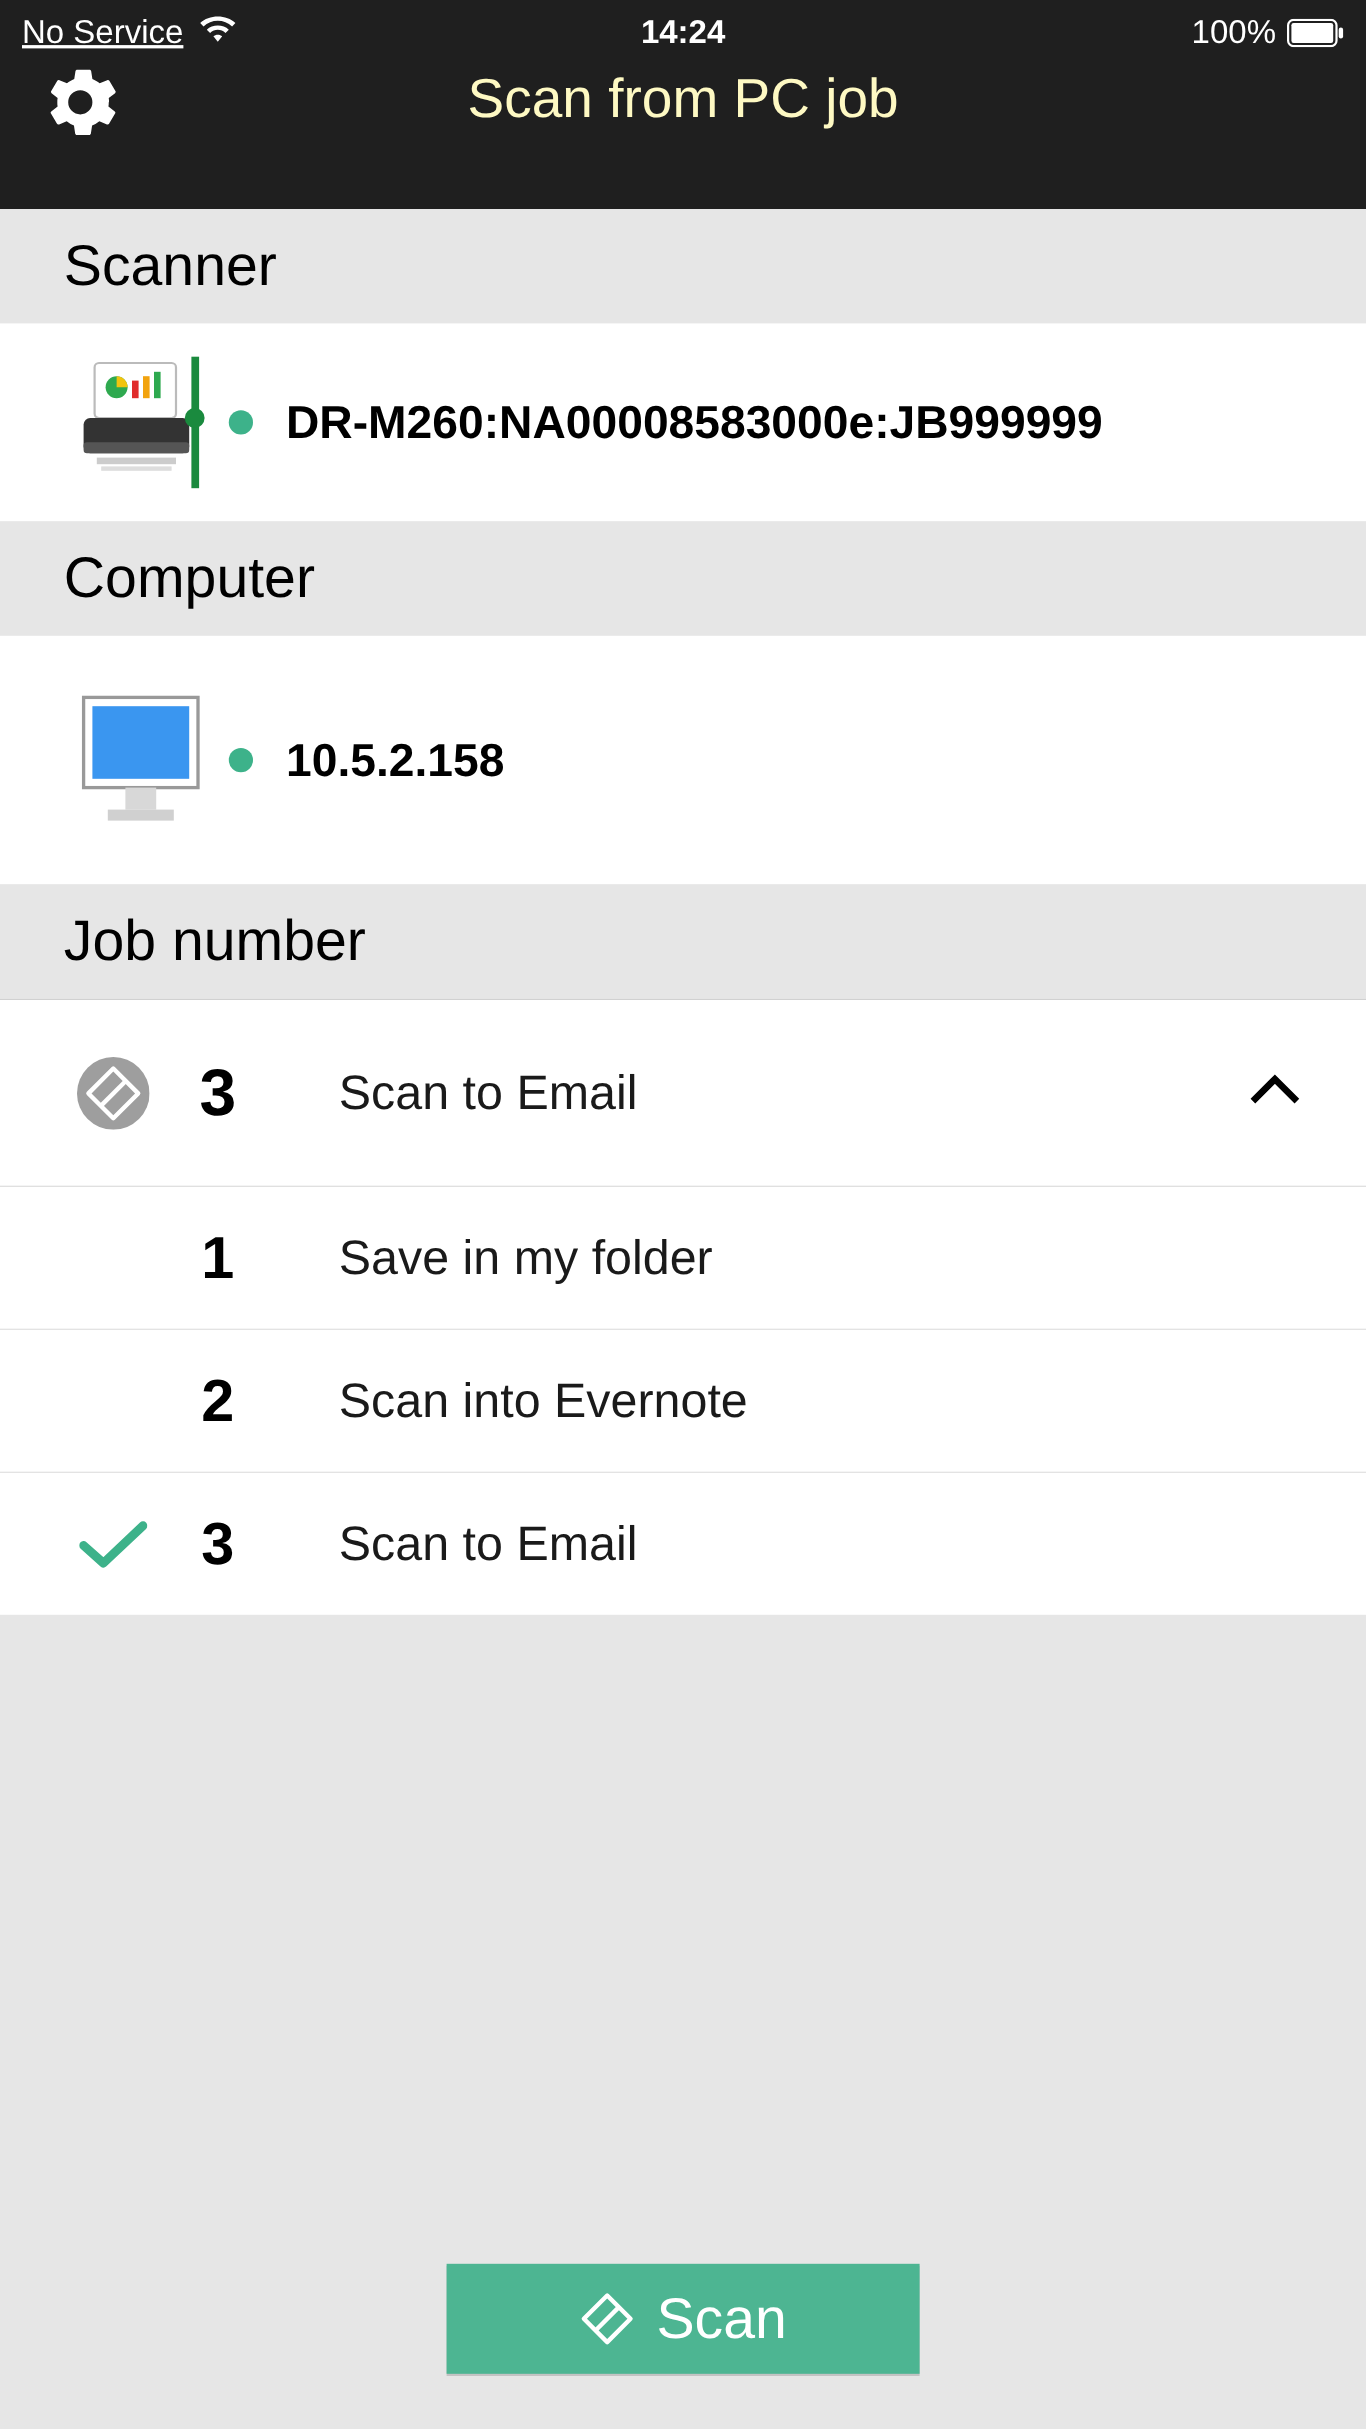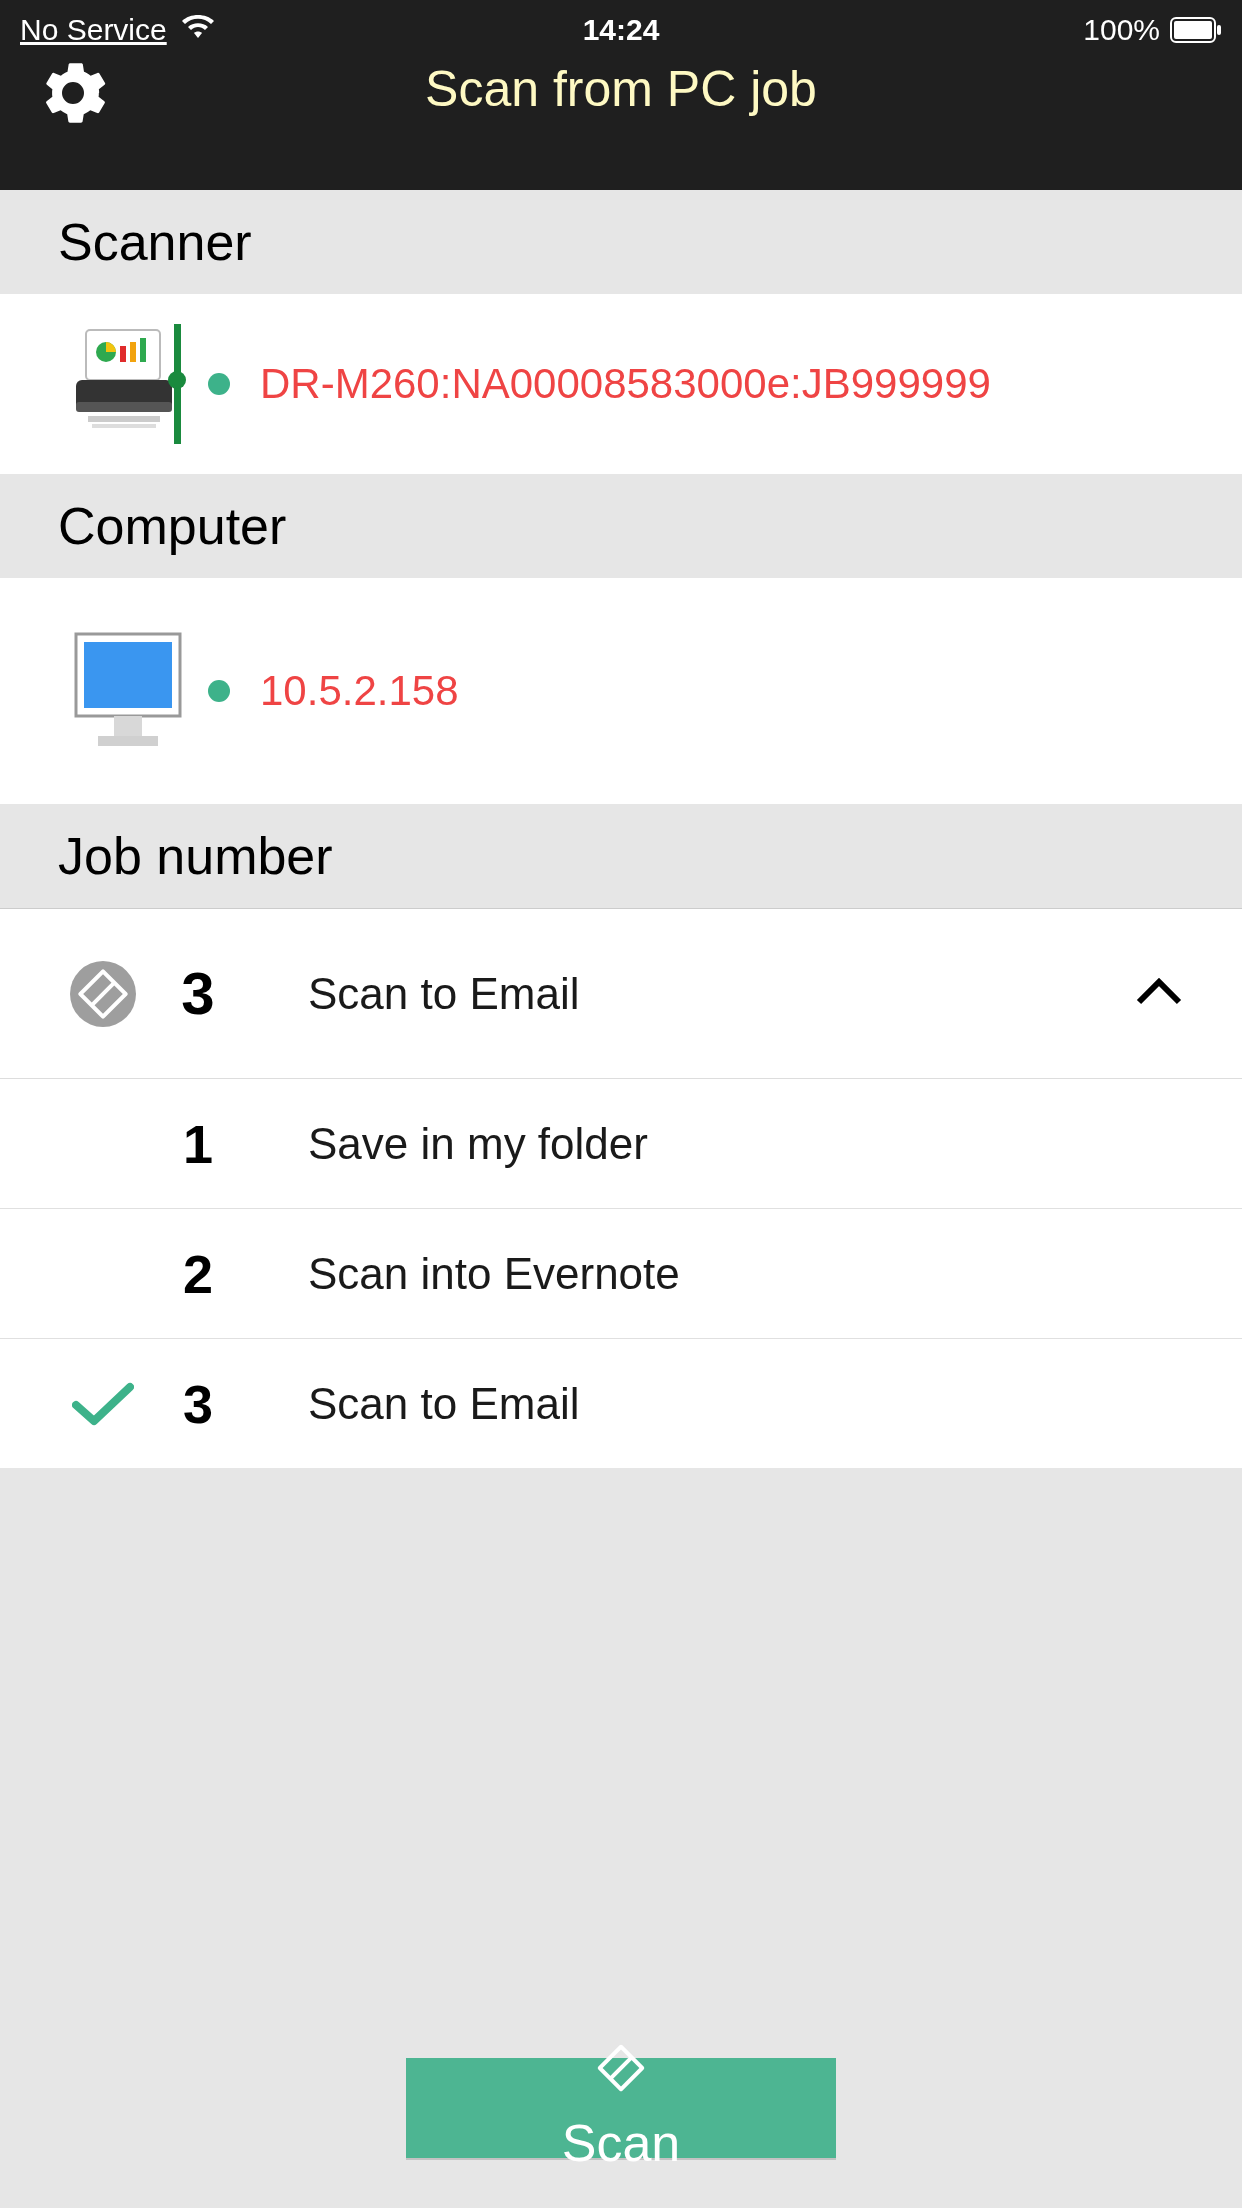--- a/index.html
+++ b/index.html
@@ -66,21 +66,21 @@
   .scanner-row { height: 180px; }
   .computer-row { height: 226px; }
 
   .device-icon { width: 140px; display:flex; align-items:center; justify-content:center; }
   .status-dot {
     width: 22px; height: 22px;
     border-radius: 50%;
     background: #3db28a;
     margin: 0 30px 0 10px;
   }
-  .device-label { font-size: 42px; color: #ef4444; }
+  .device-label { font-size: 42px; color: #000000; font-weight: bold; }
 
   
   .job-row {
     background: #fff;
     border-top: 1px solid #e0e0e0;
     height: 170px;
     display: flex;
     align-items: center;
     padding: 0 58px;
     position: relative;
@@ -122,21 +122,20 @@
     color: #fff;
     font-size: 52px;
     border: none;
     width: 430px;
     height: 100px;
     display: flex;
     align-items: center;
     justify-content: center;
     gap: 20px;
     box-shadow: 0 2px 0 rgba(0,0,0,0.15);
-    flex-direction: column;
   }
 
   .diamond-icon { display:inline-flex; }
 
   .check-icon svg { display:block; }
 </style>
 </head>
 <body>
 
 <div class="status-bar">

